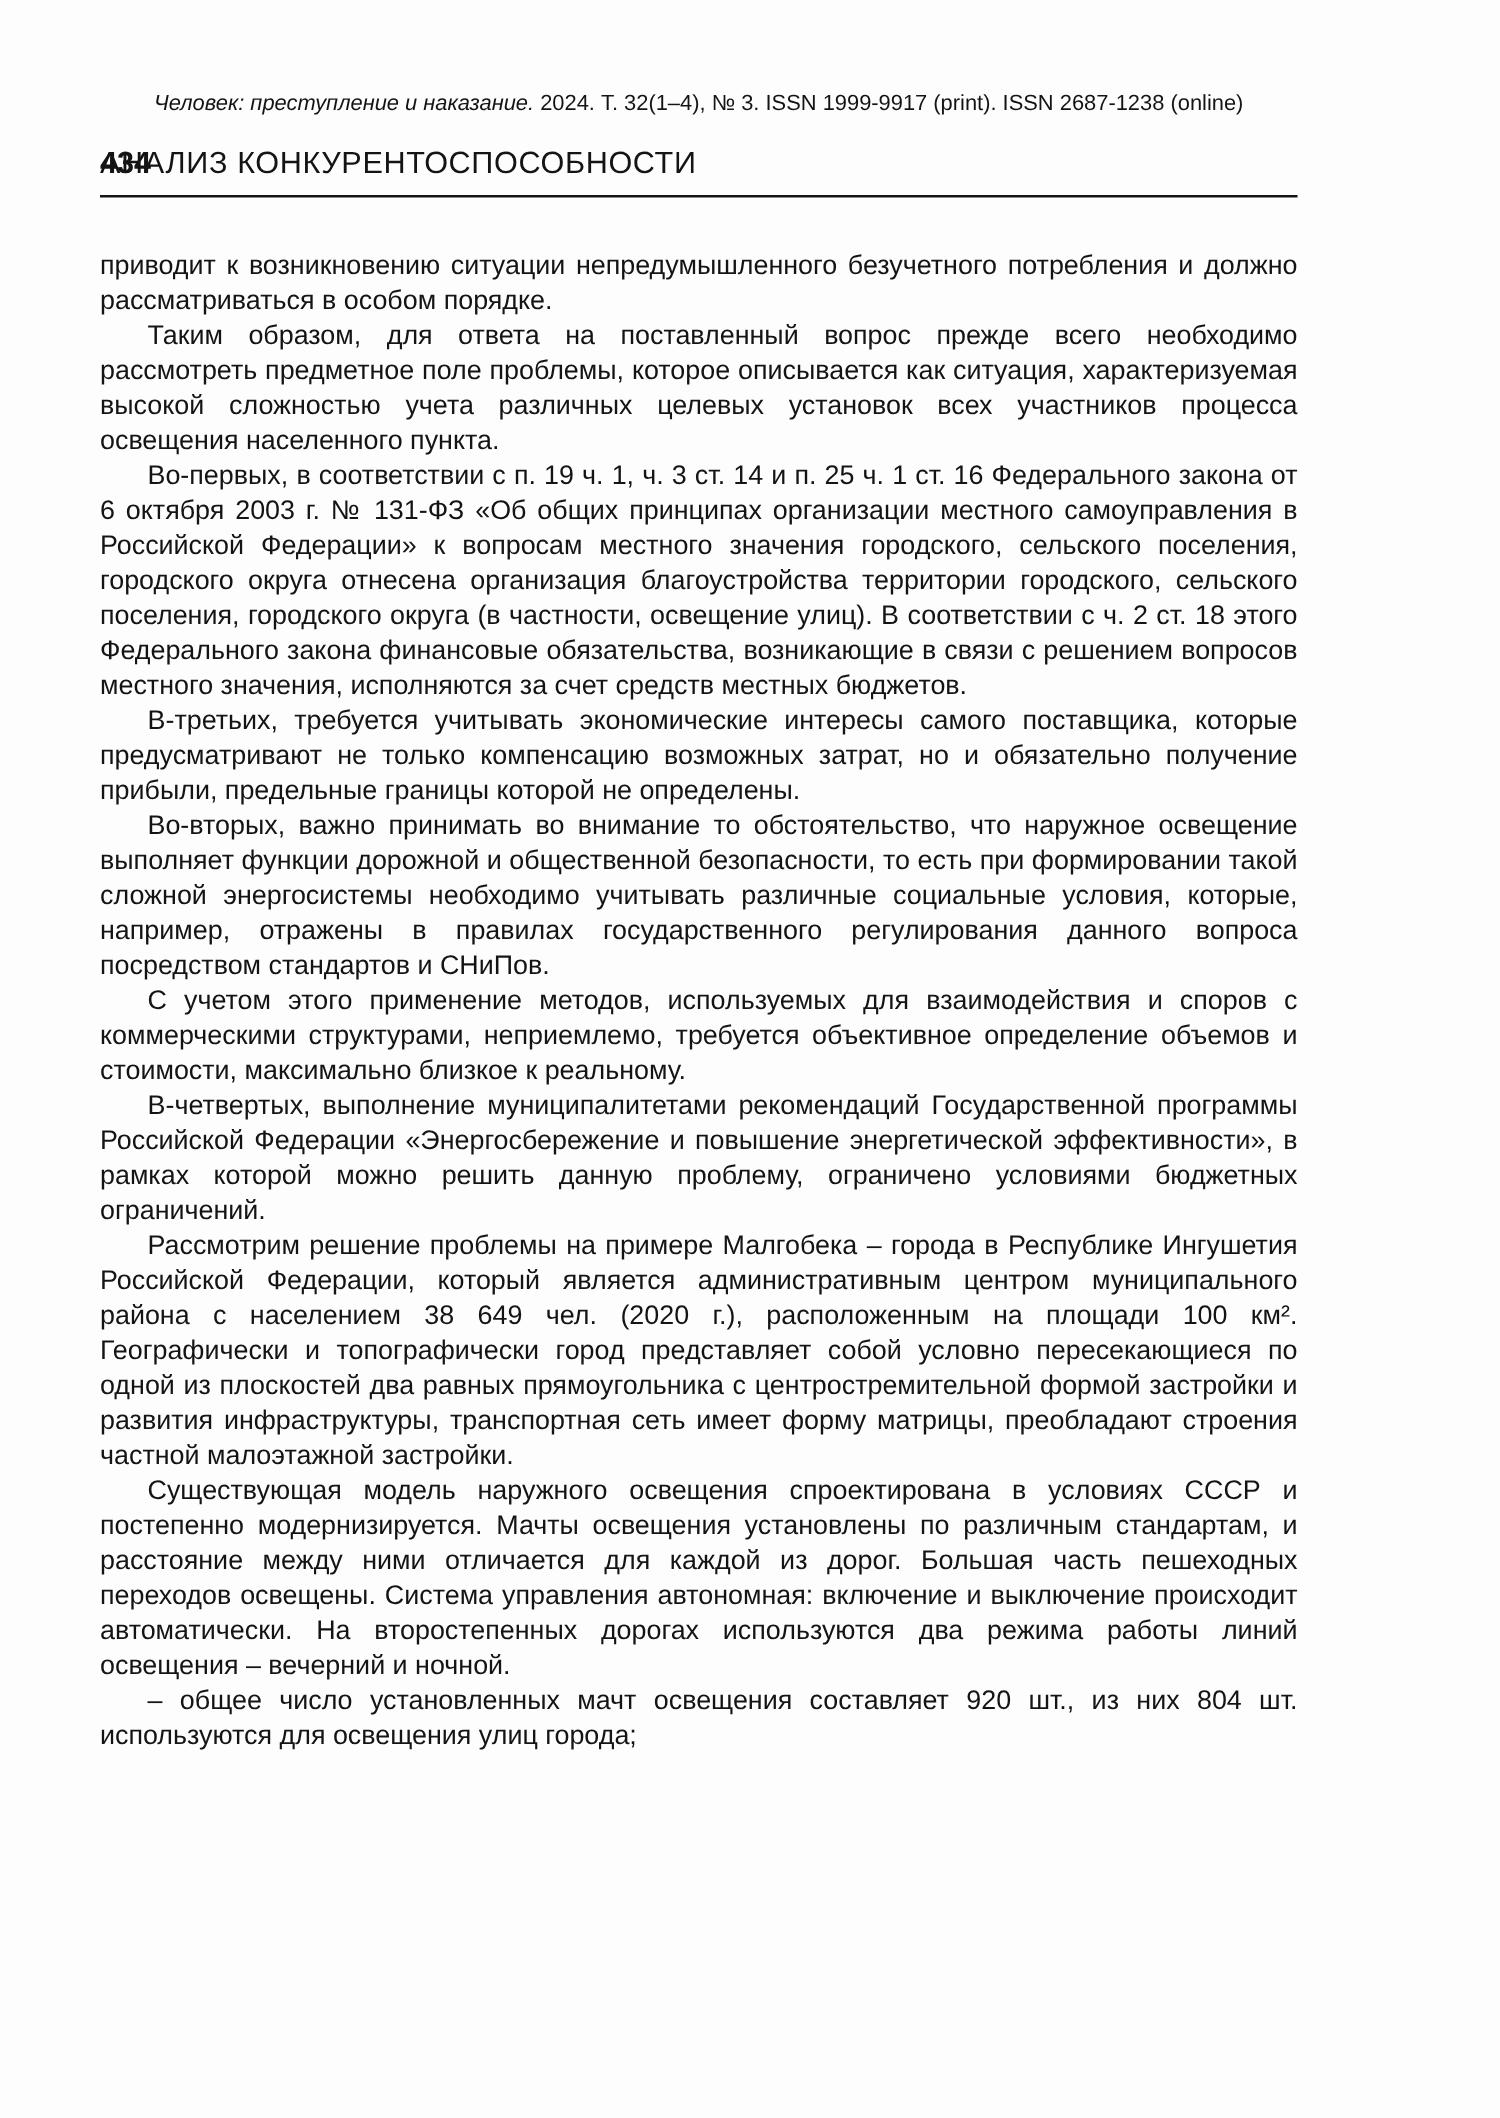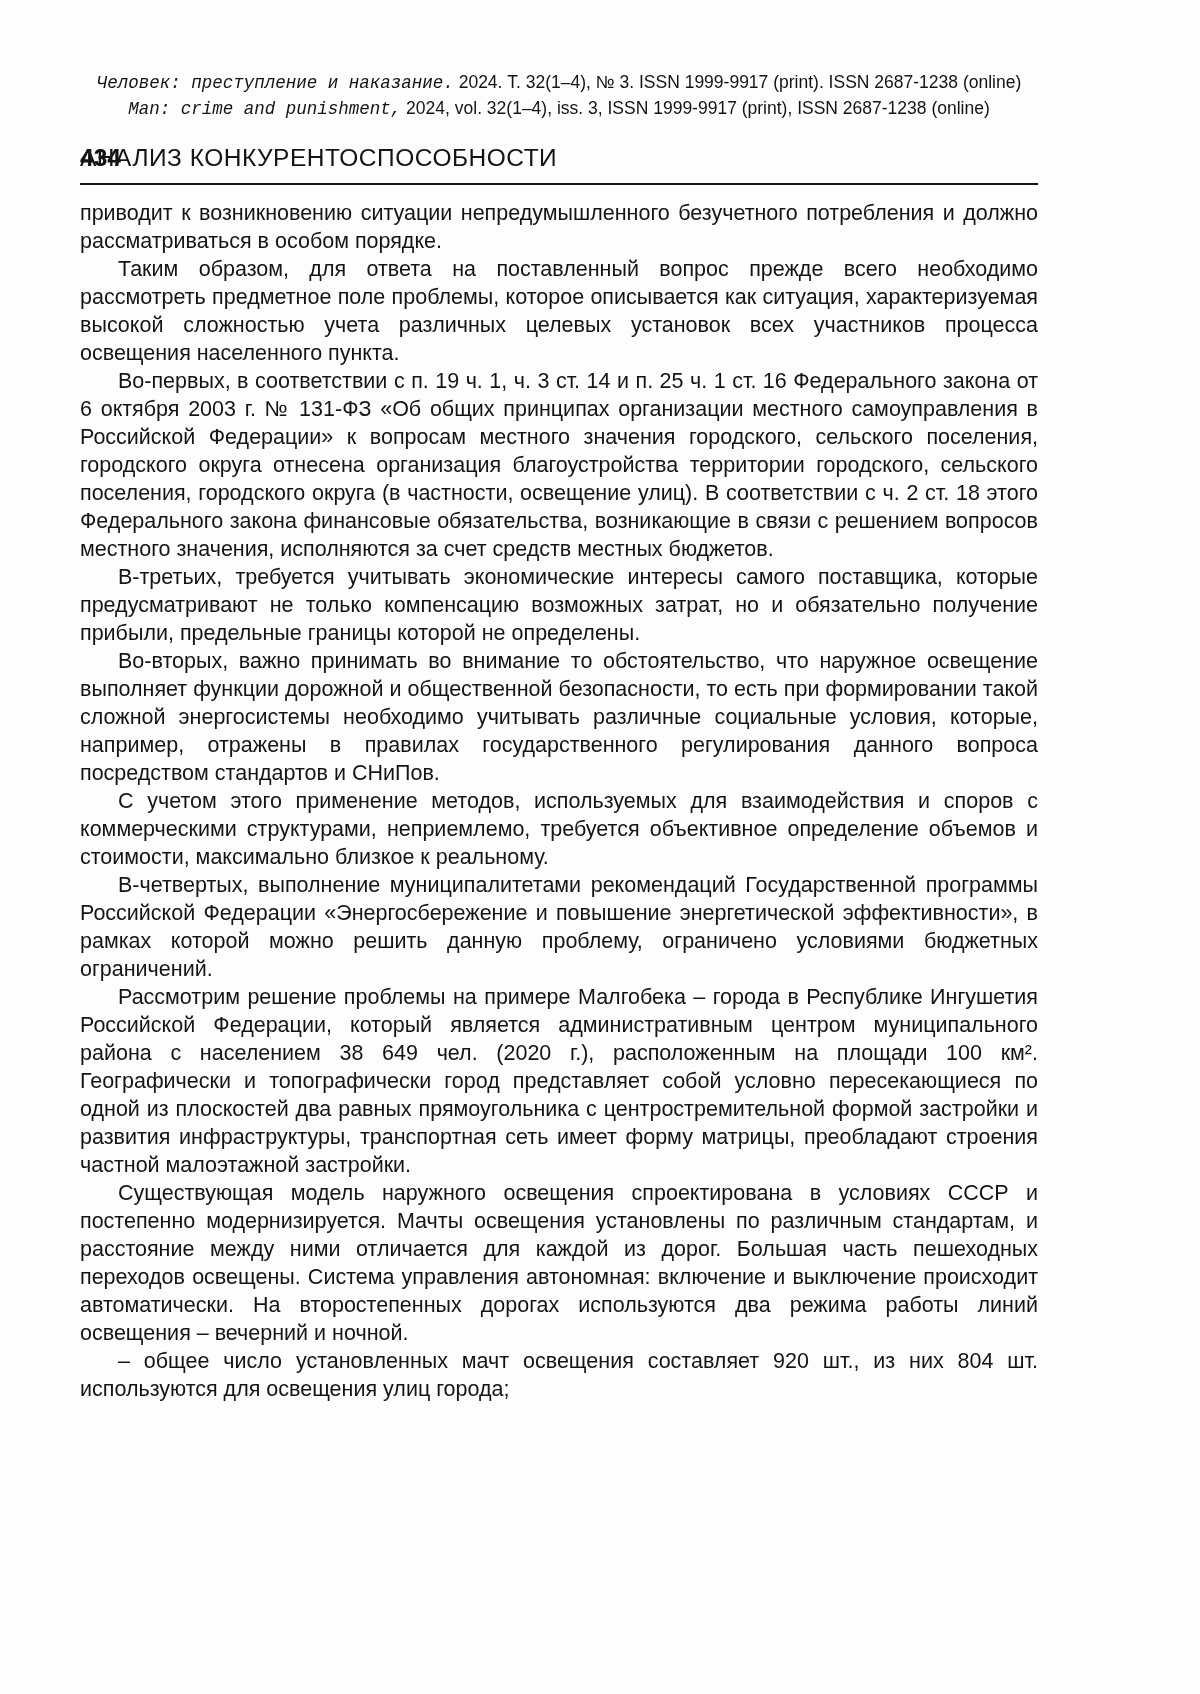--- a/index.html
+++ b/index.html
@@ -9,59 +9,58 @@
     height: 1694px;
     margin: 0 auto;
     background: #fdfdfd;
     color: #141414;
     font-family: "Liberation Sans", sans-serif;
     padding: 70px 162px 60px 80px;
     position: relative;
     overflow: hidden;
   }
   .journal-header { text-align: center; font-size: 17.5px; line-height: 25px; }
-  .journal-header .it { font-style: italic; font-family: Liberation Mono, monospace; }
+  .journal-header .it { font-style: italic; }
   .head-row {
     position: relative;
     margin-top: 20px;
     font-size: 24.5px;
     line-height: 32px;
     letter-spacing: 0.5px;
   }
   .page-num {
     position: absolute;
     left: 0;
     top: 0;
     font-weight: bold;
     letter-spacing: 0;
   }
   .rule {
     margin-top: 9px;
     border-bottom: 2px solid #141414;
   }
   main {
-    margin-top: 14px;
+    margin-top: 40px;
     font-size: 21.5px;
     line-height: 28px;
     text-align: justify;
     hyphens: auto;
     -webkit-hyphens: auto;
   }
   main p { text-indent: 38px; }
   main p.noindent { text-indent: 0; }
 </style>
 </head>
 <body>
 
 <div class="page">
 
   <header>
     <div class="journal-header">
       <div><span class="it">Человек: преступление и наказание.</span><span> 2024. Т. 32(1–4), № 3. ISSN 1999-9917 (print). ISSN 2687-1238 (online)</span></div>
-      <div><span class="it">Man: crime and punishment,</span><span> 2024, vol. 32(1–4), iss. 3, ISSN 1999-9917 (print), ISSN 2687-1238 (online)</span></div>
     </div>
 
     <div class="head-row">
       <span class="page-num">434</span>
       <span>АНАЛИЗ КОНКУРЕНТОСПОСОБНОСТИ</span>
     </div>
 
     <div class="rule"></div>
   </header>
 

